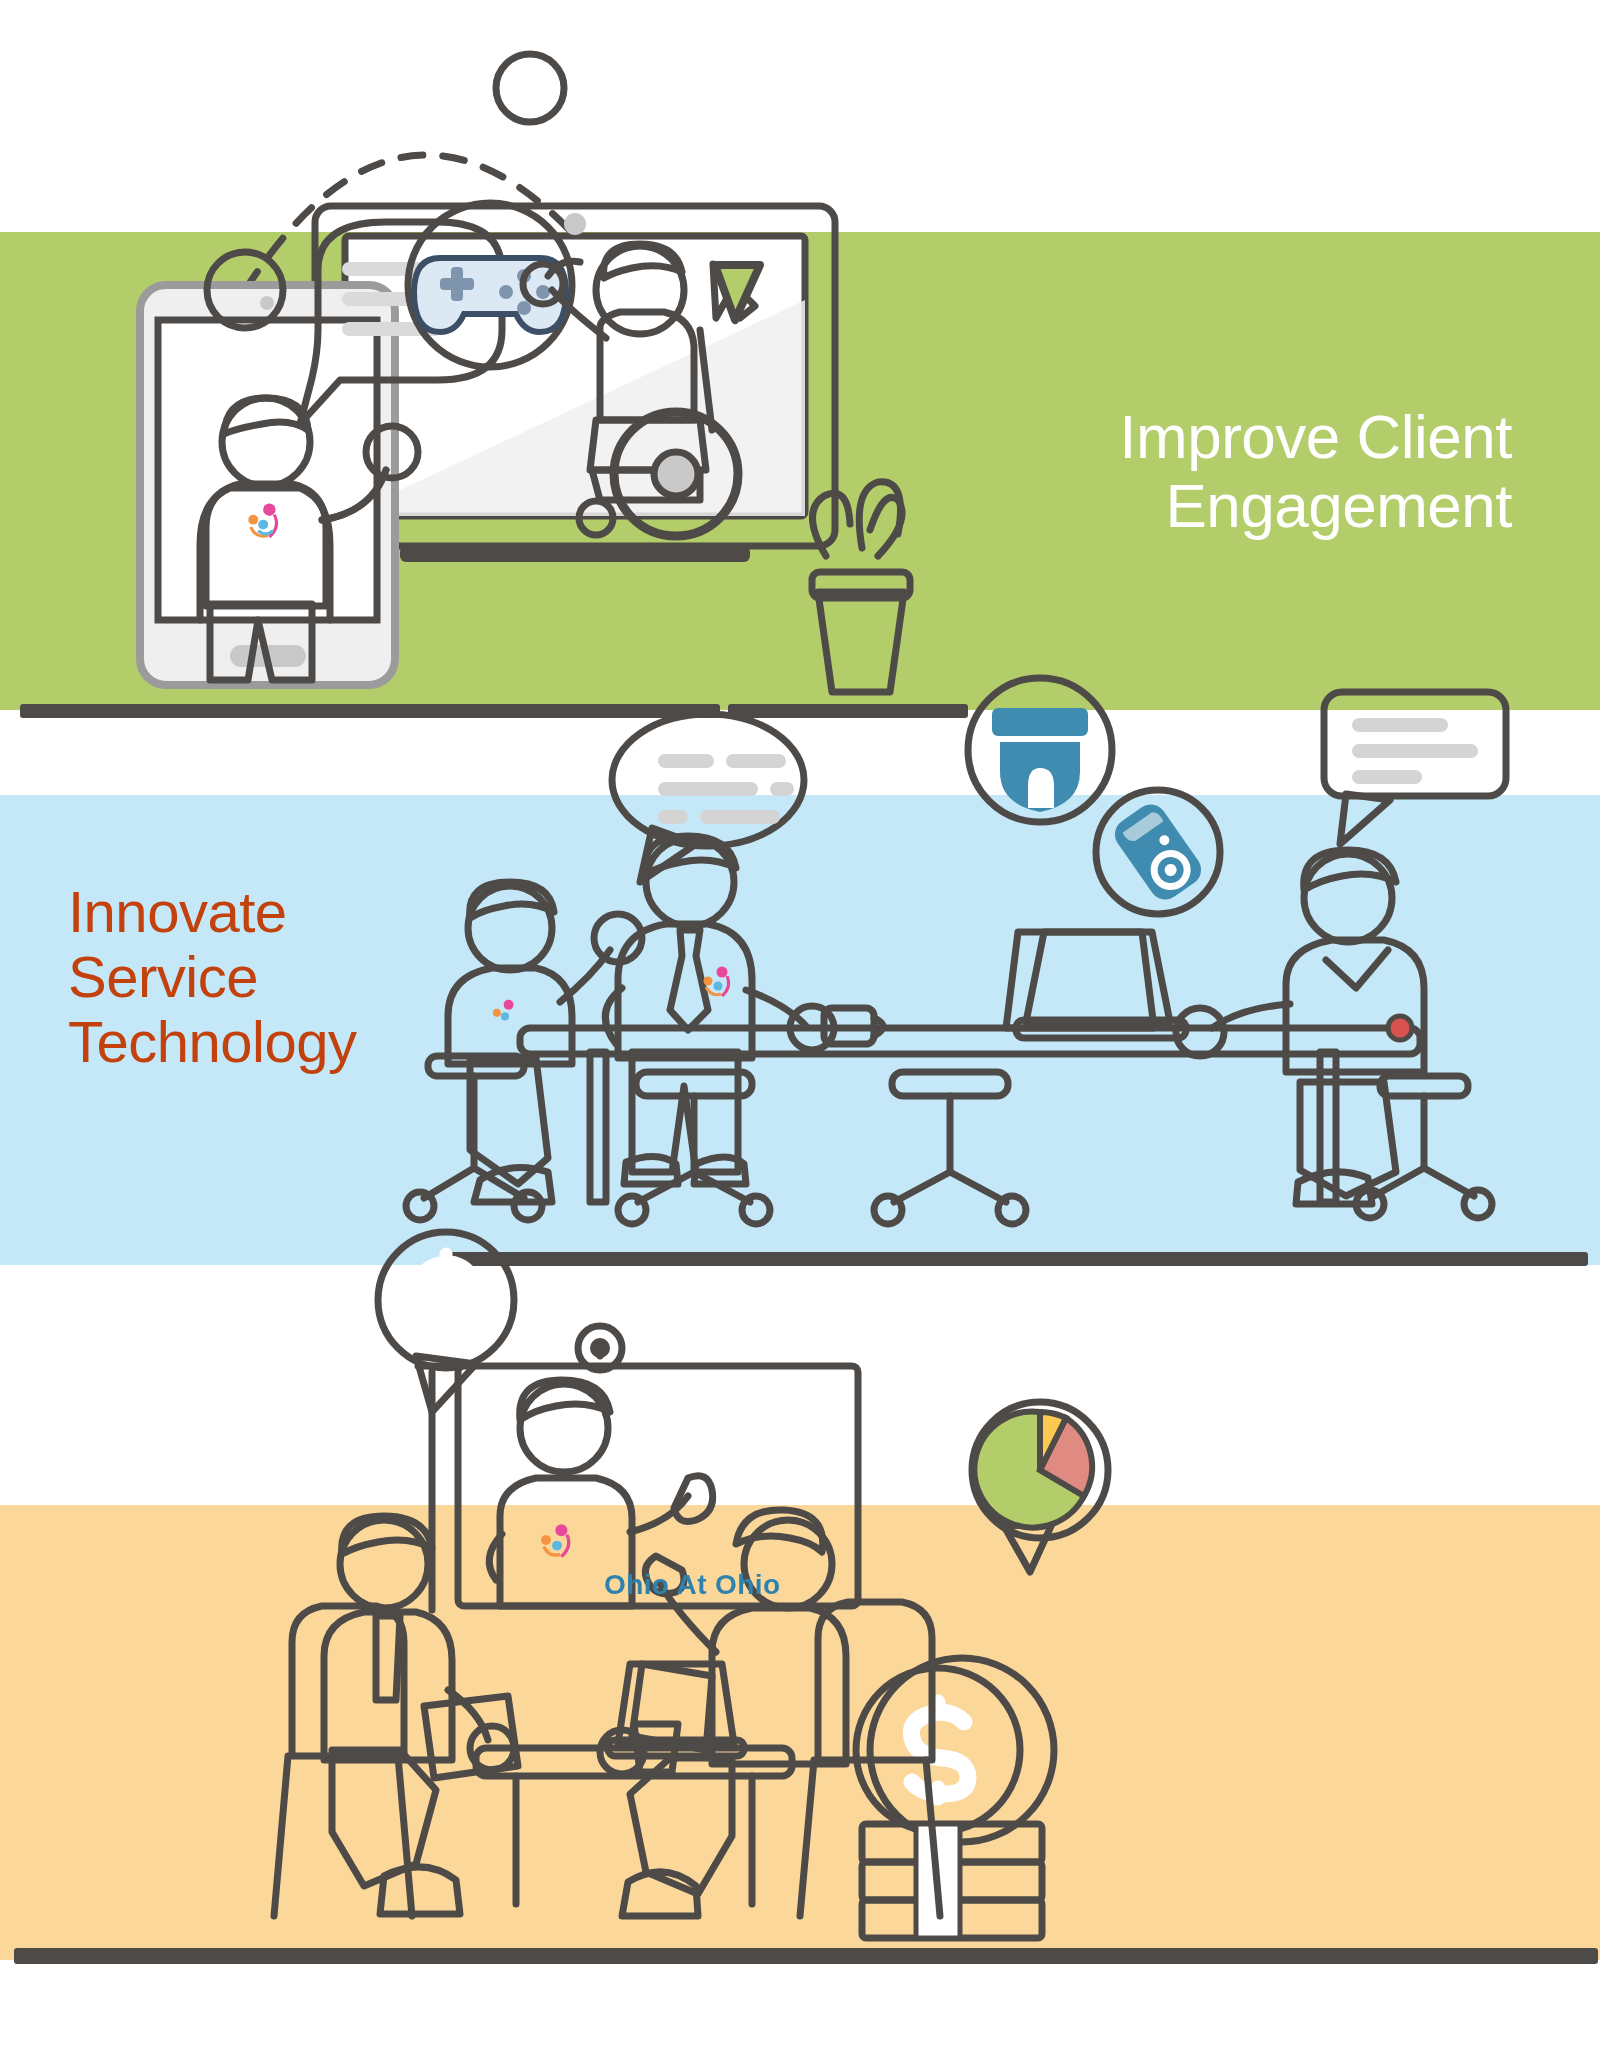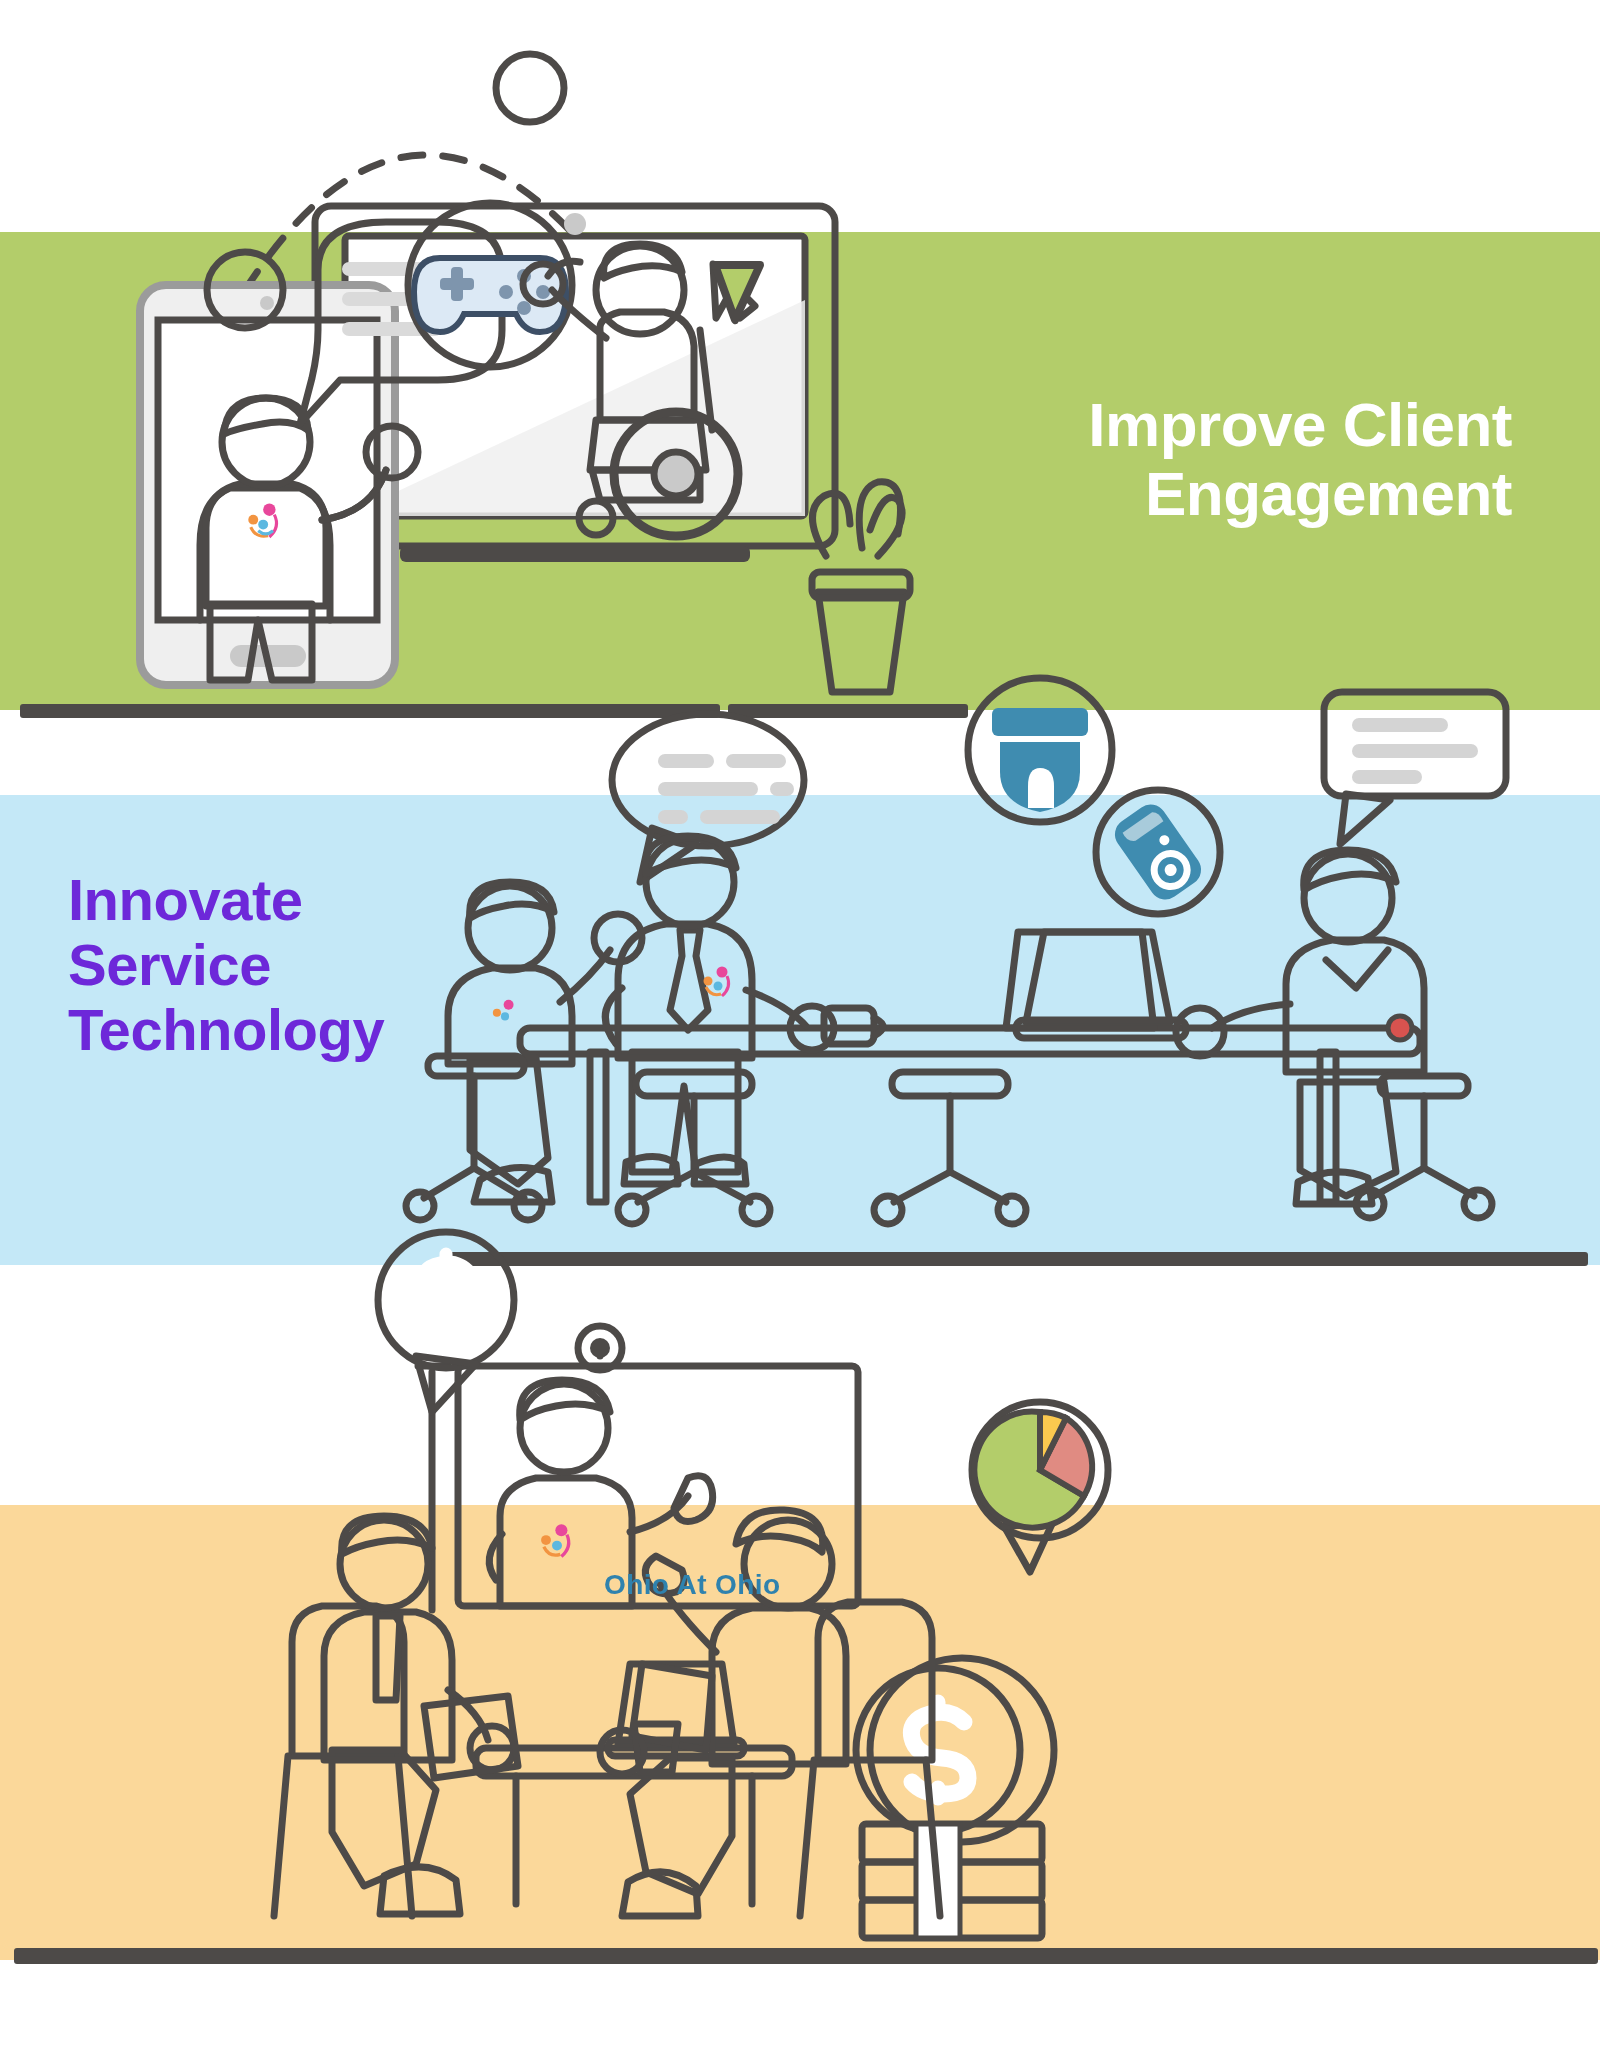--- a/index.html
+++ b/index.html
@@ -19,30 +19,30 @@
   .band-orange { top:1505px; height:455px; background:#fbd89a; }
 
   .floor { position:absolute; background:#4d4a48; border-radius:3px; }
   .floor-green  { left:20px;   top:704px;  width:700px;  height:14px; }
   .floor-green2 { left:728px;  top:704px;  width:240px;  height:14px; }
   .floor-blue   { left:448px;  top:1252px; width:1140px; height:14px; }
   .floor-orange { left:14px;   top:1948px; width:1584px; height:16px; }
 
   
   .heading {
-    position:absolute; font-weight:bold; line-height:1.12;
-    letter-spacing:-0.5px; white-space:pre-line;
+    position:absolute; font-weight:normal; line-height:1.12;
+    letter-spacing:-0.5px; white-space:pre-line;margin-top:12px;
   }
   .heading-green {
     right:88px; top:390px; width:640px; text-align:right;
     font-size:62px; color:#ffffff;
   }
   .heading-blue {
     left:68px; top:868px; width:460px; text-align:left;
-    font-size:58px; color:#6d28d9;
+    font-size:58px; color:#c2410c;
   }
 
   
   .node { position:absolute; }
   .outline { stroke:#4d4a48; stroke-width:7; fill:none; stroke-linecap:round; stroke-linejoin:round; }
 
   svg { overflow:visible; display:block; }
 
   
   .screen-label {

